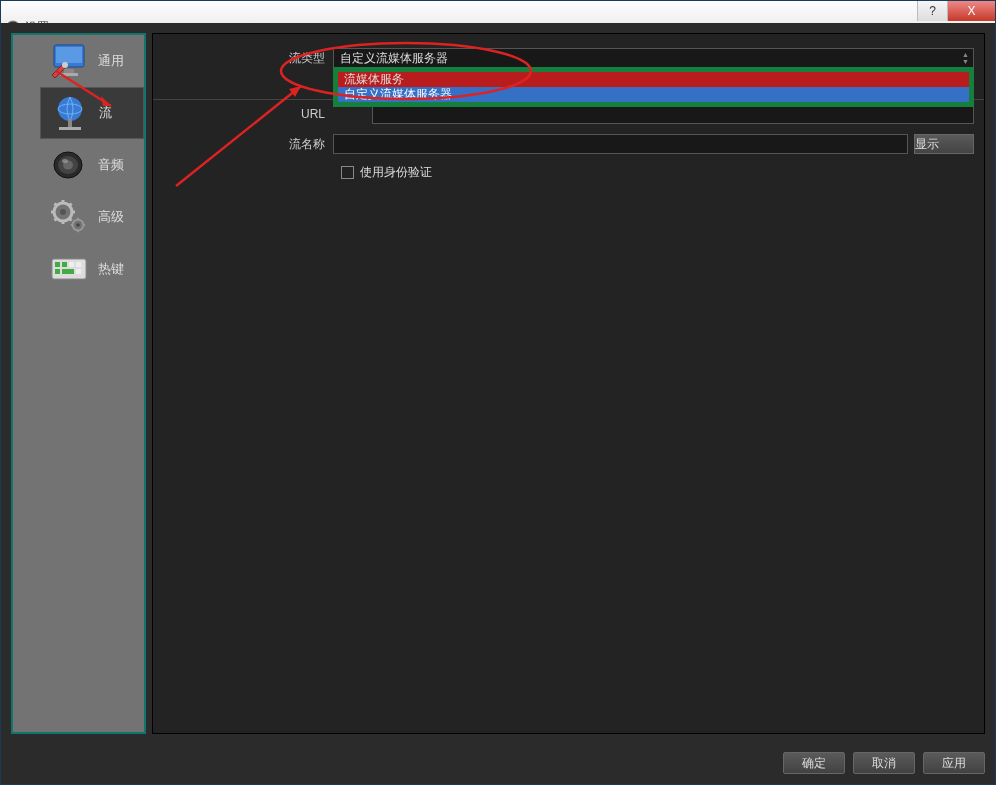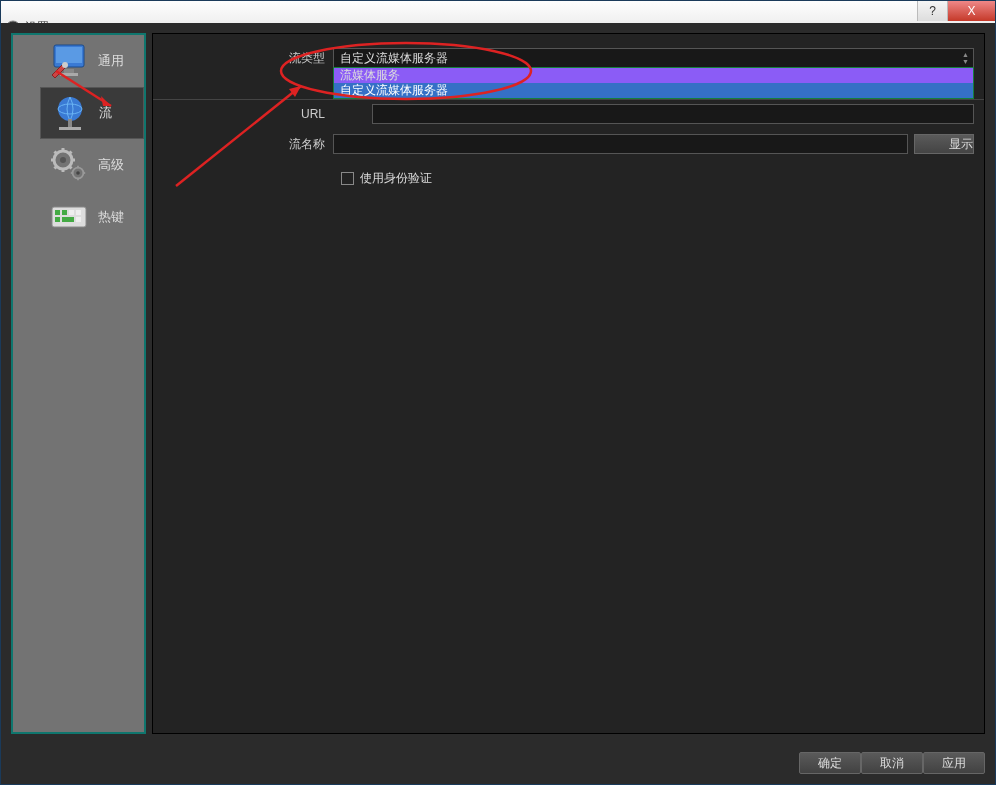--- a/index.html
+++ b/index.html
@@ -133,22 +133,22 @@
       display: flex;
       flex-direction: column;
       justify-content: center;
       color: #888;
       font-size: 7px;
       line-height: 7px;
     }
     .dropdown-list {
       position: absolute;
       top: 19px; left: 0; right: 0;
-      background: #8b5cf6;
-      border: 1px solid #15803d;
+      background: #b91c1c;
+      border: 5px solid #15803d;
       z-index: 10;
     }
     .dropdown-item {
       padding: 1px 6px;
       color: #ddd;
       font-size: 12px;
       height: 15px;
       line-height: 13px;
     }
     .dropdown-item.selected {
@@ -171,48 +171,48 @@
     .input-with-button .text-input { flex: 1; }
     .show-btn {
       width: 60px;
       height: 20px;
       background: linear-gradient(#5a5a5a, #444);
       border: 1px solid #666;
       color: #ddd;
       font-size: 12px;
       display: flex;
       align-items: center;
-      justify-content: flex-end;
+      justify-content: flex-start;
       cursor: pointer;
     }
     .checkbox-row {
       display: flex;
       align-items: center;
       margin-left: 178px;
-      margin-top: 16px;
+      margin-top: 10px;
     }
     .checkbox {
       width: 13px; height: 13px;
       background: #222;
       border: 1px solid #888;
       margin-right: 6px;
     }
     .checkbox-label { color: #ddd; font-size: 12px; }
     .divider {
       position: absolute;
       top: 65px;
       left: 0; right: 0;
       height: 1px;
       background: #444;
     }
     .bottom-buttons {
       position: absolute;
       bottom: 10px; right: 10px;
       display: flex;
-      gap: 0;
+      gap: 8px;
     }
     .dlg-btn {
       width: 62px; height: 22px;
       background: linear-gradient(#5a5a5a, #424242);
       border: 1px solid #666;
       color: #ddd;
       font-size: 12px;
       display: flex;
       align-items: center;
       justify-content: center;
@@ -275,20 +275,31 @@
               <ellipse cx="21" cy="16" rx="12" ry="5" fill="none" stroke="#6ab4f4" stroke-width="1"></ellipse>
               <path d="M 21 4 Q 15 16 21 28 Q 27 16 21 4" fill="none" stroke="#6ab4f4" stroke-width="1"></path>
               <rect x="19" y="26" width="4" height="8" fill="#888"></rect>
               <rect x="10" y="34" width="22" height="3" fill="#aaa"></rect>
             </svg>
           </span>
           <span class="label">流</span>
         </div>
 
 
+        <div class="sidebar-item">
+          <span class="icon-slot">
+            <svg width="42" height="40" viewBox="0 0 42 40">
+              <ellipse cx="20" cy="20" rx="14" ry="13" fill="#2a2a2a" stroke="#111"></ellipse>
+              <ellipse cx="20" cy="20" rx="10" ry="9" fill="#444"></ellipse>
+              <ellipse cx="20" cy="20" rx="5" ry="4.5" fill="#666"></ellipse>
+              <ellipse cx="17" cy="16" rx="3" ry="2" fill="#aaa" opacity="0.6"></ellipse>
+            </svg>
+          </span>
+          <span class="label">音频</span>
+        </div>
 
 
         <div class="sidebar-item">
           <span class="icon-slot">
             <svg width="42" height="40" viewBox="0 0 42 40">
               <g transform="translate(15,15)">
                 <circle r="9" fill="none" stroke="#bbb" stroke-width="3"></circle>
                 <circle r="3" fill="#555"></circle>
                 <g stroke="#bbb" stroke-width="3">
                   <line x1="0" y1="-12" x2="0" y2="-8"></line>

